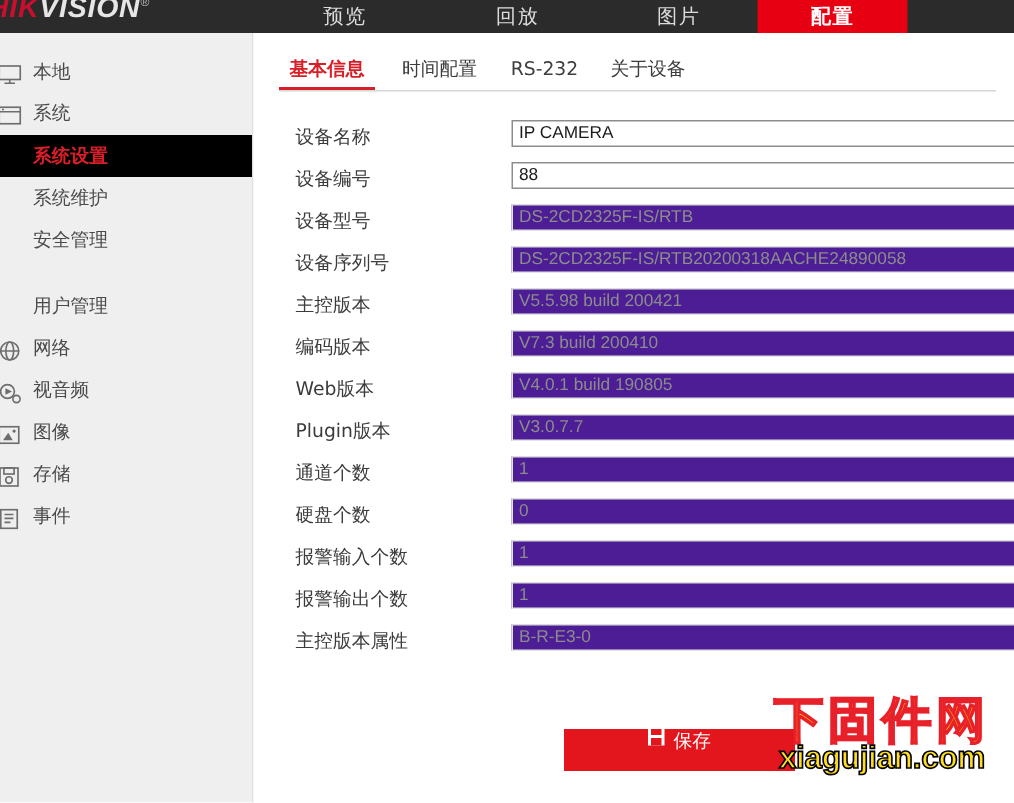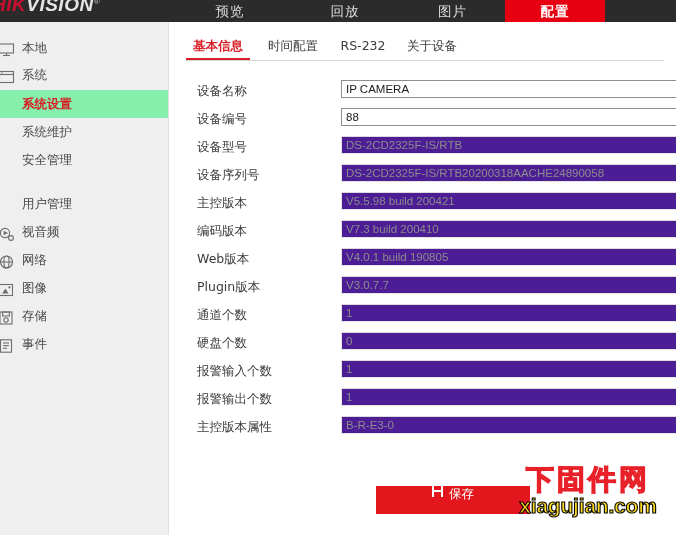--- a/index.html
+++ b/index.html
@@ -93,21 +93,21 @@
     height: 16px;
     display: block;
   }
   .side-item .lbl {
     position: absolute;
     left: 22px;
     top: 0;
   }
   .side-item.sub .lbl { left: 22px; }
   .side-item.active {
-    background: #86efac;
+    background: #000000;
   }
   .side-item.active .lbl {
     color: #d81e26;
     font-weight: bold;
   }
 
   
   #content {
     position: absolute;
     left: 169px;
@@ -232,21 +232,21 @@
   #watermark {
     position: absolute;
     left: 508px;
     top: 466px;
     width: 160px;
     text-align: center;
     pointer-events: none;
   }
   #wm-cn {
     font-family: "DejaVu Sans", "Liberation Sans", sans-serif;
-    font-size: 28px;
+    font-size: 33px;
     font-weight: bold;
     color: #ffcc00;
     letter-spacing: 3px;
     line-height: 28px;
     -webkit-text-stroke: 1.2px #e8202a;
     text-shadow: 0 0 1px #e8202a;
   }
   #wm-en {
     font-family: "Liberation Sans", sans-serif;
     font-size: 21px;
@@ -293,33 +293,33 @@
       <span class="lbl">系统维护</span>
     </div>
     <div class="side-item sub" style="margin-top: 0px;">
       <span class="lbl">安全管理</span>
     </div>
     <div class="side-item sub" style="margin-top: 16px;">
       <span class="lbl">用户管理</span>
     </div>
     <div class="side-item" style="margin-top: 0px;">
       <span class="ico"><svg viewBox="0 0 20 16" width="20" height="16">
+          <circle cx="9.5" cy="8" r="6" stroke="#6e6e6e" fill="none" stroke-width="1.1"></circle>
+          <ellipse cx="9.5" cy="8" rx="2.6" ry="6" stroke="#6e6e6e" fill="none" stroke-width="1.1"></ellipse>
+          <line x1="3.5" y1="8" x2="15.5" y2="8" stroke="#6e6e6e" fill="none" stroke-width="1.1"></line>
+        </svg></span>
+      <span class="lbl">网络</span>
+    </div>
+    <div class="side-item" style="margin-top: 0px;">
+      <span class="ico"><svg viewBox="0 0 20 16" width="20" height="16">
           <circle cx="8" cy="7" r="4.6" stroke="#6e6e6e" fill="none" stroke-width="1.1"></circle>
           <polygon points="6.6,4.8 11,7 6.6,9.2" fill="#6e6e6e" stroke="none"></polygon>
           <circle cx="14" cy="12" r="2.4" stroke="#6e6e6e" fill="none" stroke-width="1.1"></circle>
         </svg></span>
       <span class="lbl">视音频</span>
-    </div>
-    <div class="side-item" style="margin-top: 0px;">
-      <span class="ico"><svg viewBox="0 0 20 16" width="20" height="16">
-          <circle cx="9.5" cy="8" r="6" stroke="#6e6e6e" fill="none" stroke-width="1.1"></circle>
-          <ellipse cx="9.5" cy="8" rx="2.6" ry="6" stroke="#6e6e6e" fill="none" stroke-width="1.1"></ellipse>
-          <line x1="3.5" y1="8" x2="15.5" y2="8" stroke="#6e6e6e" fill="none" stroke-width="1.1"></line>
-        </svg></span>
-      <span class="lbl">网络</span>
     </div>
     <div class="side-item" style="margin-top: 0px;">
       <span class="ico"><svg viewBox="0 0 20 16" width="20" height="16">
           <rect x="2.5" y="2.5" width="13" height="11" stroke="#6e6e6e" fill="none" stroke-width="1.1"></rect>
           <polygon points="5,11.5 8.5,6.5 11.5,11.5" fill="#6e6e6e" stroke="none"></polygon>
           <circle cx="12.4" cy="5.4" r="1.1" fill="#6e6e6e" stroke="none"></circle>
         </svg></span>
       <span class="lbl">图像</span>
     </div>
     <div class="side-item" style="margin-top: 0px;">

